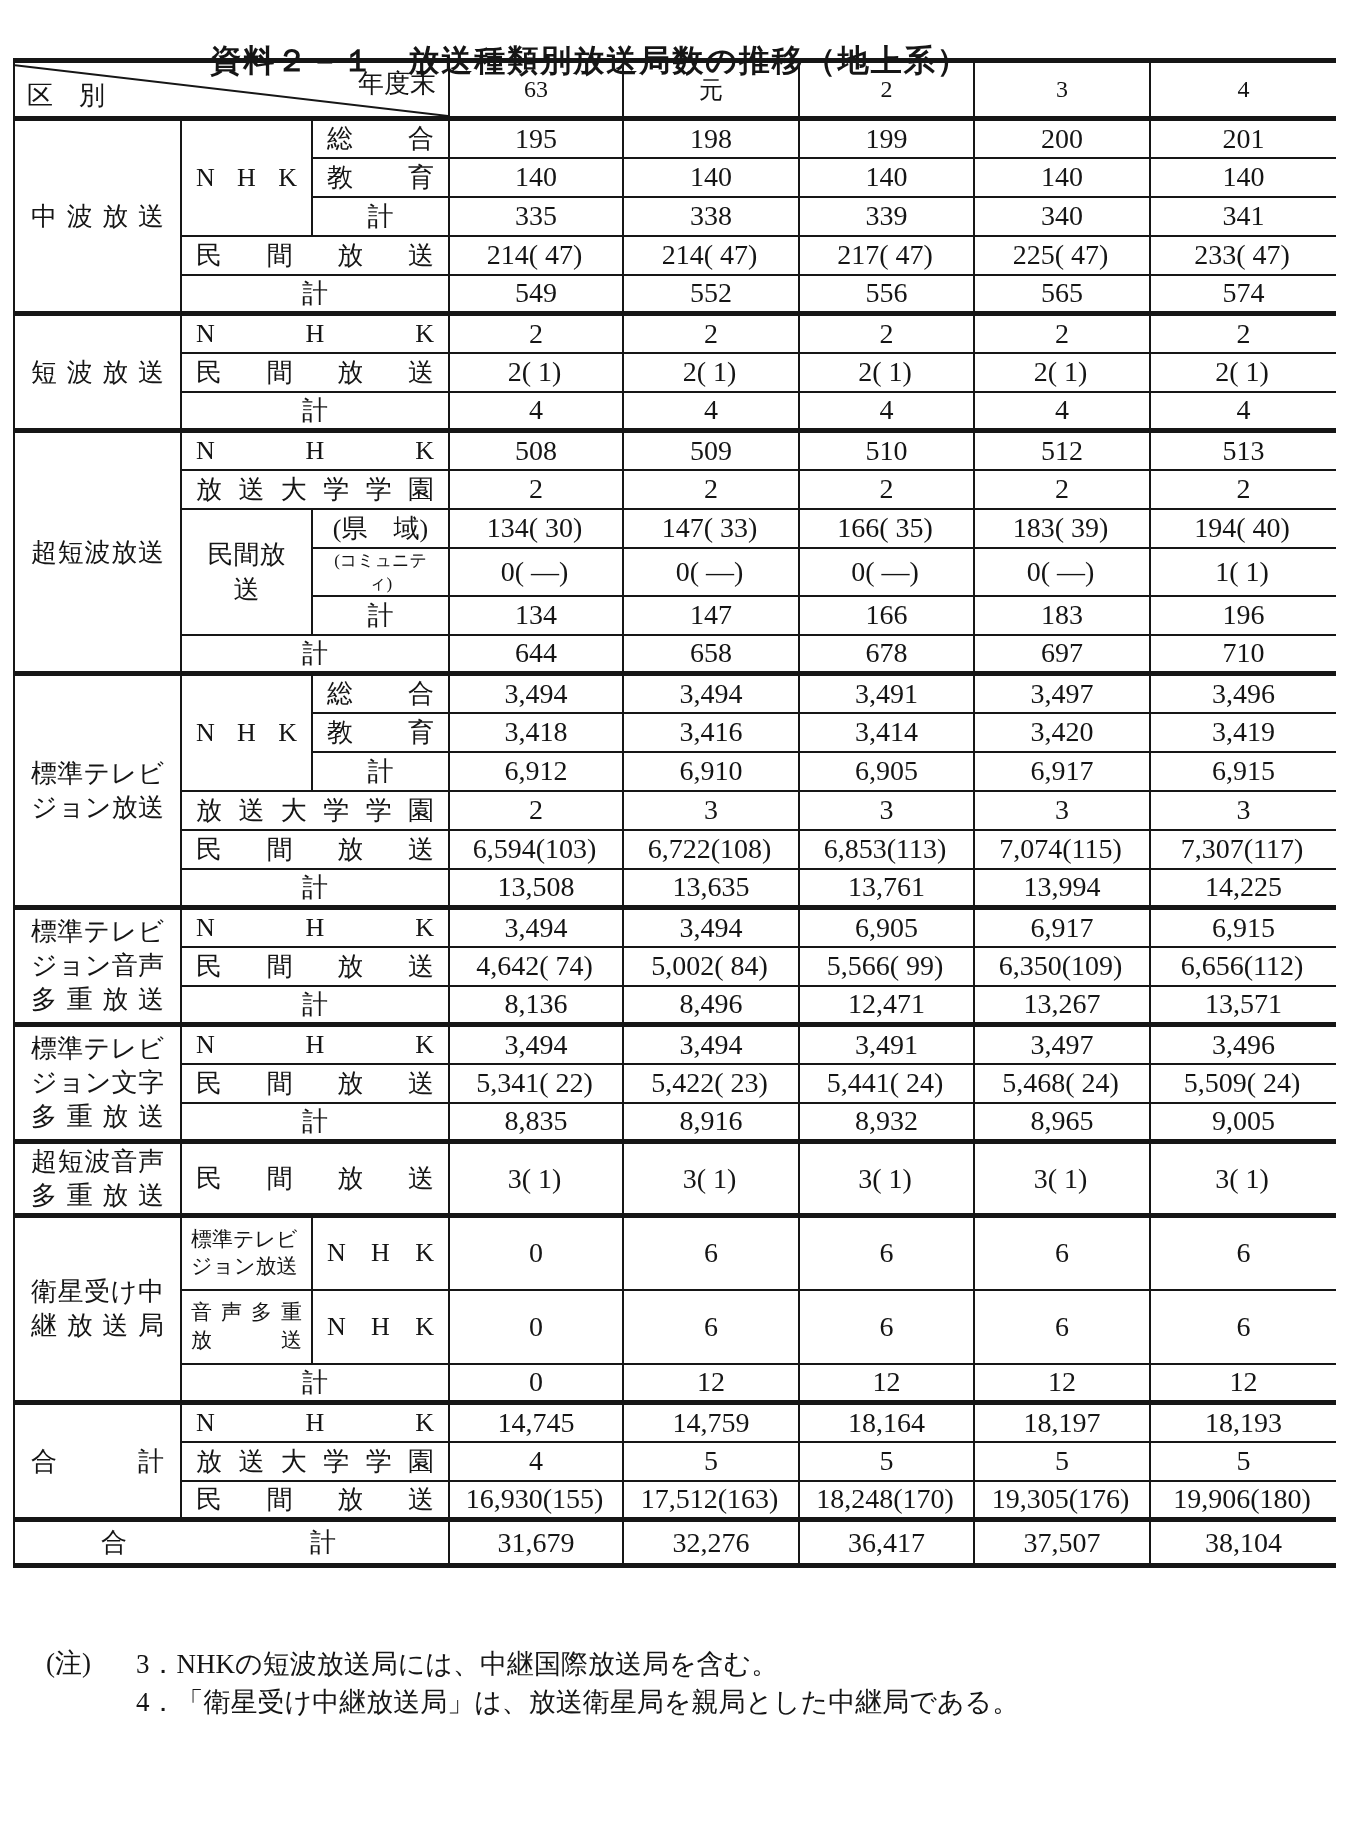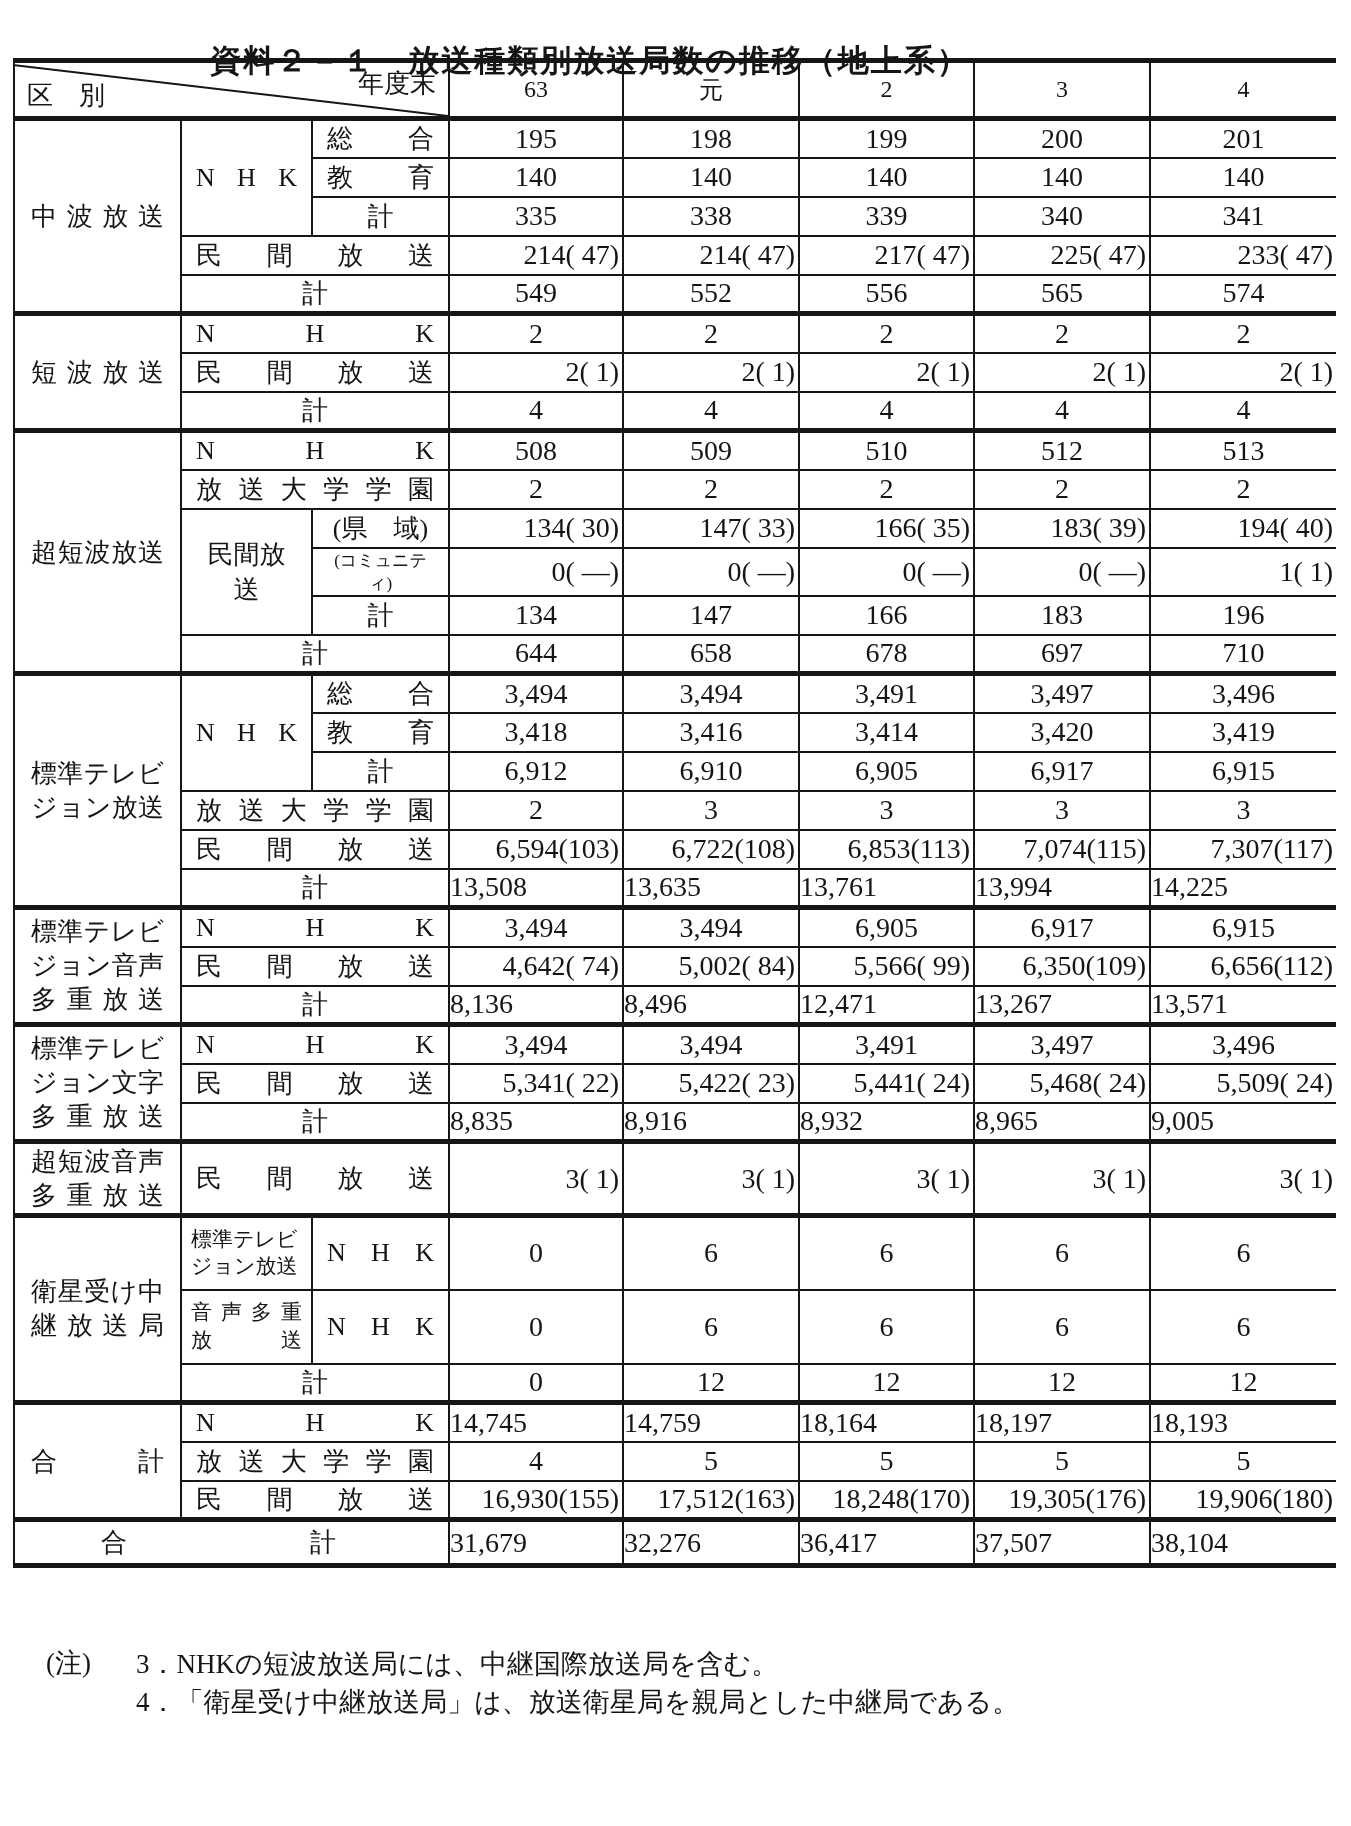--- a/index.html
+++ b/index.html
@@ -34,22 +34,22 @@
   .lbl{font-size:26px;padding:0 14px;margin-left:36px;}
   .grp{padding:0 16px;}
   .spread{text-align:justify;text-align-last:justify;}
   .c{text-align:center;}
   .ml{white-space:pre-line;line-height:1.3;}
   .sub{font-size:21px;padding:0 9px;line-height:1.3;}
   .small{font-size:17px;}
   .grand-lbl{padding:0 112px 0 86px;}
   .num{font-size:28px;}
   .num.c{text-align:center;}
-  .num.r{text-align:right;padding-right:3px;}
-  .num.l{text-align:left;}
+  .num.r{text-align:center;padding-right:3px;}
+  .num.l{text-align:center;}
   .notes{position:absolute;left:0;top:1645px;width:1340px;font-size:27px;}
   .note-prefix{position:absolute;left:46px;top:0;}
   .note-line{margin-left:136px;line-height:38px;}
 </style>
 </head>
 <body>
 
 <div class="page-title">資料２－１　放送種類別放送局数の推移（地上系）</div>
 
 <table class="main">

